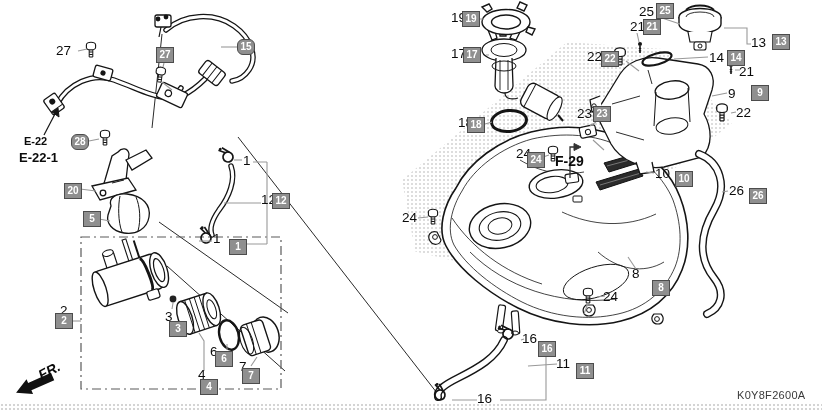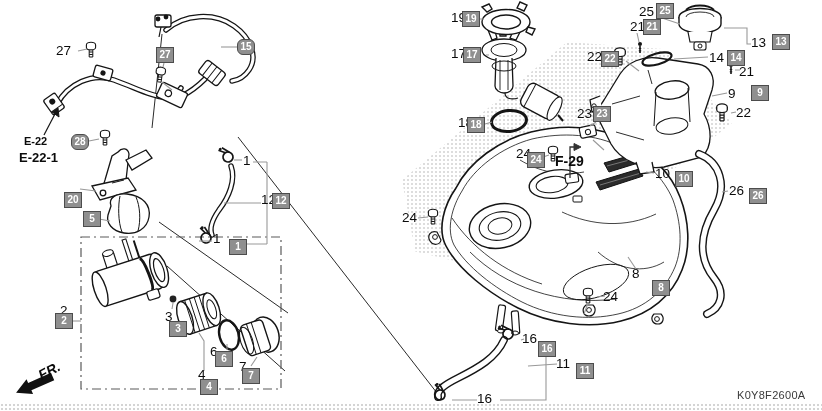--- a/index.html
+++ b/index.html
@@ -338,21 +338,21 @@
       <div class="co plain" style="left: 516px; top: 147px;">24</div>
       <div class="co plain" style="left: 603px; top: 290px;">24</div>
       <div class="co plain" style="left: 729px; top: 184px;">26</div>
       <div class="co plain" style="left: 632px; top: 267px;">8</div>
       <div class="co plain" style="left: 522px; top: 332px;">16</div>
       <div class="co plain" style="left: 556px; top: 357px;">11</div>
       <div class="co plain" style="left: 477px; top: 392px;">16</div>
       <div class="co badge" style="left: 156px; top: 47px;">27</div>
       <div class="co badge" style="left: 237px; top: 39px; border-radius: 6px;">15</div>
       <div class="co badge" style="left: 71px; top: 134px; border-radius: 6px;">28</div>
-      <div class="co badge" style="left: 64px; top: 192px;">20</div>
+      <div class="co badge" style="left: 64px; top: 183px;">20</div>
       <div class="co badge" style="left: 83px; top: 211px;">5</div>
       <div class="co badge" style="left: 55px; top: 313px;">2</div>
       <div class="co badge" style="left: 229px; top: 239px;">1</div>
       <div class="co badge" style="left: 272px; top: 193px;">12</div>
       <div class="co badge" style="left: 169px; top: 321px;">3</div>
       <div class="co badge" style="left: 215px; top: 351px;">6</div>
       <div class="co badge" style="left: 242px; top: 368px;">7</div>
       <div class="co badge" style="left: 200px; top: 379px;">4</div>
       <div class="co badge" style="left: 462px; top: 11px;">19</div>
       <div class="co badge" style="left: 463px; top: 47px;">17</div>

